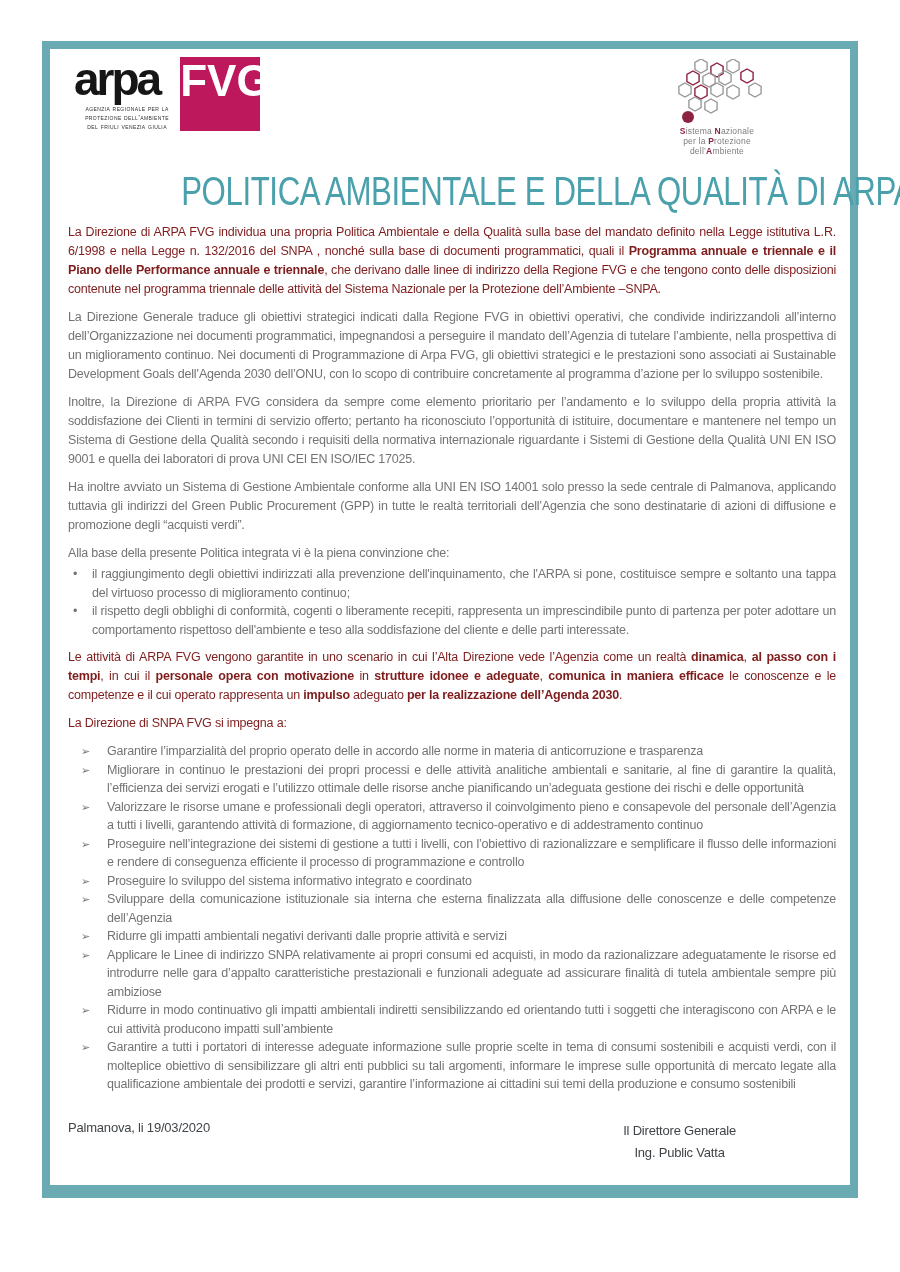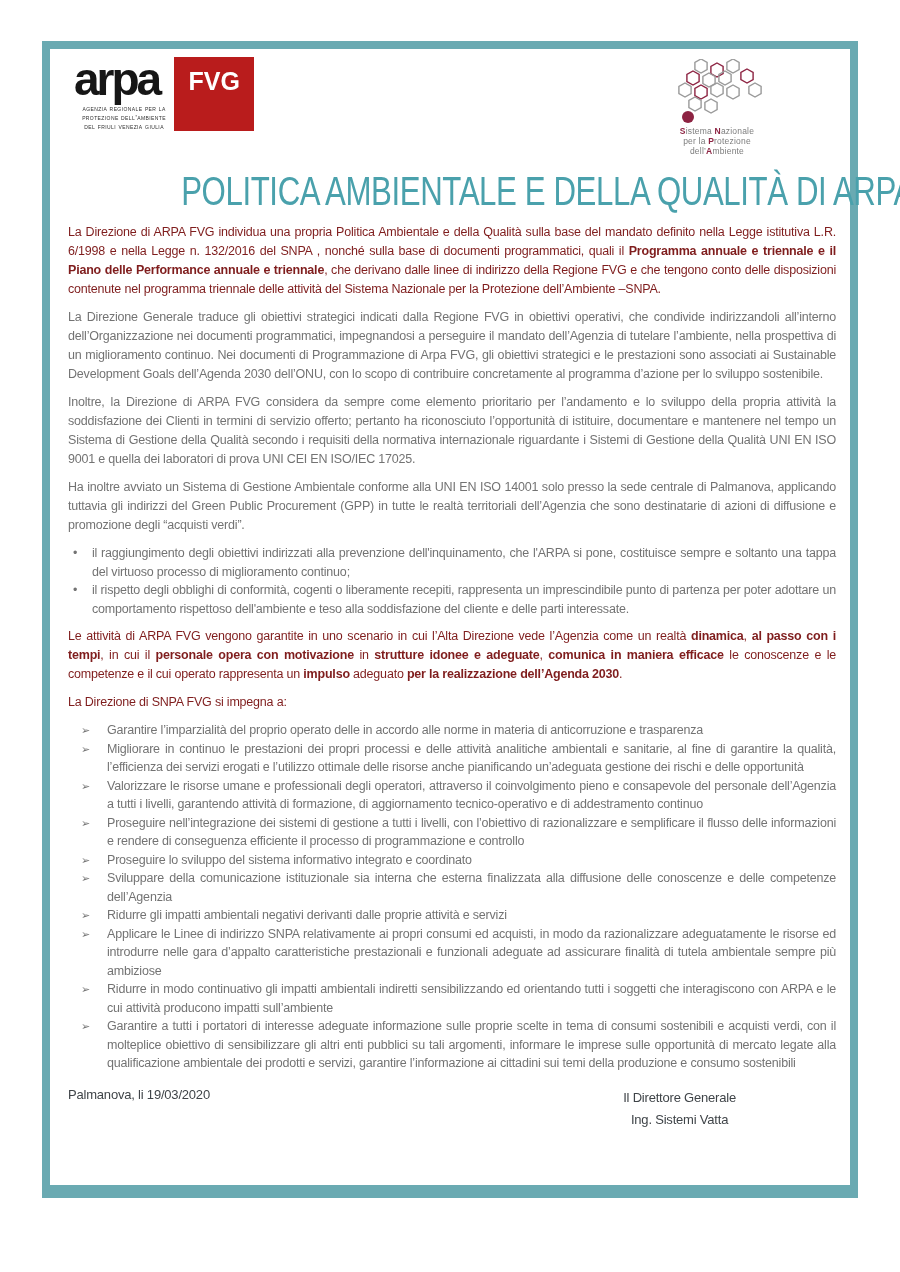--- a/index.html
+++ b/index.html
@@ -15,30 +15,30 @@
     border:8px solid #6aaab2; border-bottom-width:13px;
     background:#fff;
     padding:6px 14px 10px 18px;
   }
   
   .header { display:flex; justify-content:space-between; align-items:flex-start; height:98px; padding:2px 44px 0 6px; }
   .arpa-logo { display:flex; align-items:flex-start; }
   .arpa-left { display:flex; flex-direction:column; align-items:center; }
   .arpa-word {
     font-weight:bold; font-size:46px; line-height:44px; letter-spacing:-3px;
-    color:#161616; padding:0 15px 0 0;
+    color:#161616; padding:0 21px 0 0;
   }
   .arpa-sub { margin-top:3px; text-align:center; }
   .arpa-sub div {
     font-size:7.5px; line-height:9px; letter-spacing:.4px;
     font-variant:small-caps; color:#2e2e2e; white-space:nowrap;
   }
   .fvg-box {
-    width:80px; height:74px; background:#b91c1c; color:#fff;
-    font-weight:bold; font-size:25px; text-align:center; line-height:48px;
+    width:80px; height:74px; background:#be185d; color:#fff;
+    font-weight:bold; font-size:44px; text-align:center; line-height:48px;
   }
   .snpa-logo { width:150px; text-align:center; margin-top:2px; }
   .snpa-hex { display:block; margin:0 auto; }
   .snpa-text { margin-top:1px; }
   .snpa-text div { font-size:8.5px; line-height:10px; color:#7c7c7c; letter-spacing:.2px; }
   .mar { color:#8d2342; font-weight:bold; }
   
   .title-wrap { text-align:center; margin:16px 0 10px 0; }
   .title {
     display:inline-block; white-space:nowrap;
@@ -55,21 +55,21 @@
   .intro { margin-bottom:2px !important; }
   .blist { margin-bottom:9px; }
   .blist-item { display:flex; line-height:18.5px; }
   .blist-item .mk { flex:none; width:24px; padding-left:5px; }
   .blist-item .tx { flex:1; text-align:justify; }
   .alist { margin-bottom:9px; }
   .alist-item { display:flex; line-height:18.5px; }
   .alist-item .mk { flex:none; width:26px; margin-left:13px; font-size:11px; }
   .alist-item .tx { flex:1; text-align:justify; }
   
-  .footer { display:flex; margin-top:14px; font-size:13px; letter-spacing:-.2px; }
+  .footer { display:flex; margin-top:26px; font-size:13px; letter-spacing:-.2px; }
   .place-date { flex:none; }
   .sign-block { margin-left:auto; margin-right:100px; text-align:center; line-height:22px; }
 </style>
 </head>
 <body>
 
 <div class="frame">
 
   <div class="header">
     <div class="arpa-logo">
@@ -116,20 +116,21 @@
 
   <div class="title-wrap">
     <h1 class="title">POLITICA AMBIENTALE E DELLA QUALITÀ DI ARPA FVG</h1>
   </div>
 
   <div class="doc">
     <p class="teal"><span>La Direzione di ARPA FVG individua una propria Politica Ambientale e della Qualità sulla base del mandato definito nella Legge istitutiva L.R. 6/1998 e nella Legge n. 132/2016 del SNPA , nonché sulla base di documenti programmatici, quali il </span><span class="b">Programma annuale e triennale e il Piano delle Performance annuale e triennale</span><span>, che derivano dalle linee di indirizzo della Regione FVG e che tengono conto delle disposizioni contenute nel programma triennale delle attività del Sistema Nazionale per la Protezione dell’Ambiente –SNPA.</span></p>
     <p class="dark">La Direzione Generale traduce gli obiettivi strategici indicati dalla Regione FVG in obiettivi operativi, che condivide indirizzandoli all’interno dell’Organizzazione nei documenti programmatici, impegnandosi a perseguire il mandato dell’Agenzia di tutelare l’ambiente, nella prospettiva di un miglioramento continuo. Nei documenti di Programmazione di Arpa FVG, gli obiettivi strategici e le prestazioni sono associati ai Sustainable Development Goals dell’Agenda 2030 dell’ONU, con lo scopo di contribuire concretamente al programma d’azione per lo sviluppo sostenibile.</p>
     <p class="dark">Inoltre, la Direzione di ARPA FVG considera da sempre come elemento prioritario per l’andamento e lo sviluppo della propria attività la soddisfazione dei Clienti in termini di servizio offerto; pertanto ha riconosciuto l’opportunità di istituire, documentare e mantenere nel tempo un Sistema di Gestione della Qualità secondo i requisiti della normativa internazionale riguardante i Sistemi di Gestione della Qualità UNI EN ISO 9001 e quella dei laboratori di prova UNI CEI EN ISO/IEC 17025.</p>
     <p class="dark">Ha inoltre avviato un Sistema di Gestione Ambientale conforme alla UNI EN ISO 14001 solo presso la sede centrale di Palmanova, applicando tuttavia gli indirizzi del Green Public Procurement (GPP) in tutte le realtà territoriali dell’Agenzia  che sono destinatarie  di azioni di diffusione e promozione degli “acquisti verdi”.</p>
+    <p class="dark intro">Alla base della presente Politica integrata vi è la piena convinzione che:</p>
 
     <div class="blist dark">
 
         <div class="blist-item">
           <span class="mk">•</span>
           <span class="tx">il raggiungimento degli obiettivi indirizzati alla prevenzione dell'inquinamento, che l'ARPA si pone, costituisce sempre e soltanto una tappa del virtuoso processo di miglioramento continuo;</span>
         </div>
 
         <div class="blist-item">
           <span class="mk">•</span>
@@ -192,17 +193,17 @@
           <span class="tx">Garantire a tutti i portatori di interesse adeguate informazione sulle proprie scelte in tema di consumi sostenibili e acquisti verdi, con il molteplice obiettivo di sensibilizzare gli altri enti pubblici su tali argomenti, informare le imprese sulle opportunità di mercato legate alla qualificazione ambientale dei prodotti e servizi, garantire l’informazione ai cittadini sui temi della produzione e consumo sostenibili</span>
         </div>
       </div>
 
   </div>
 
   <div class="footer">
     <div class="place-date">Palmanova, li  19/03/2020</div>
     <div class="sign-block">
       <div>Il Direttore Generale</div>
-      <div>Ing. Sistemi Vatta</div>
+      <div>Ing. Public Vatta</div>
     </div>
   </div>
 
 </div>
 
 </body></html>

